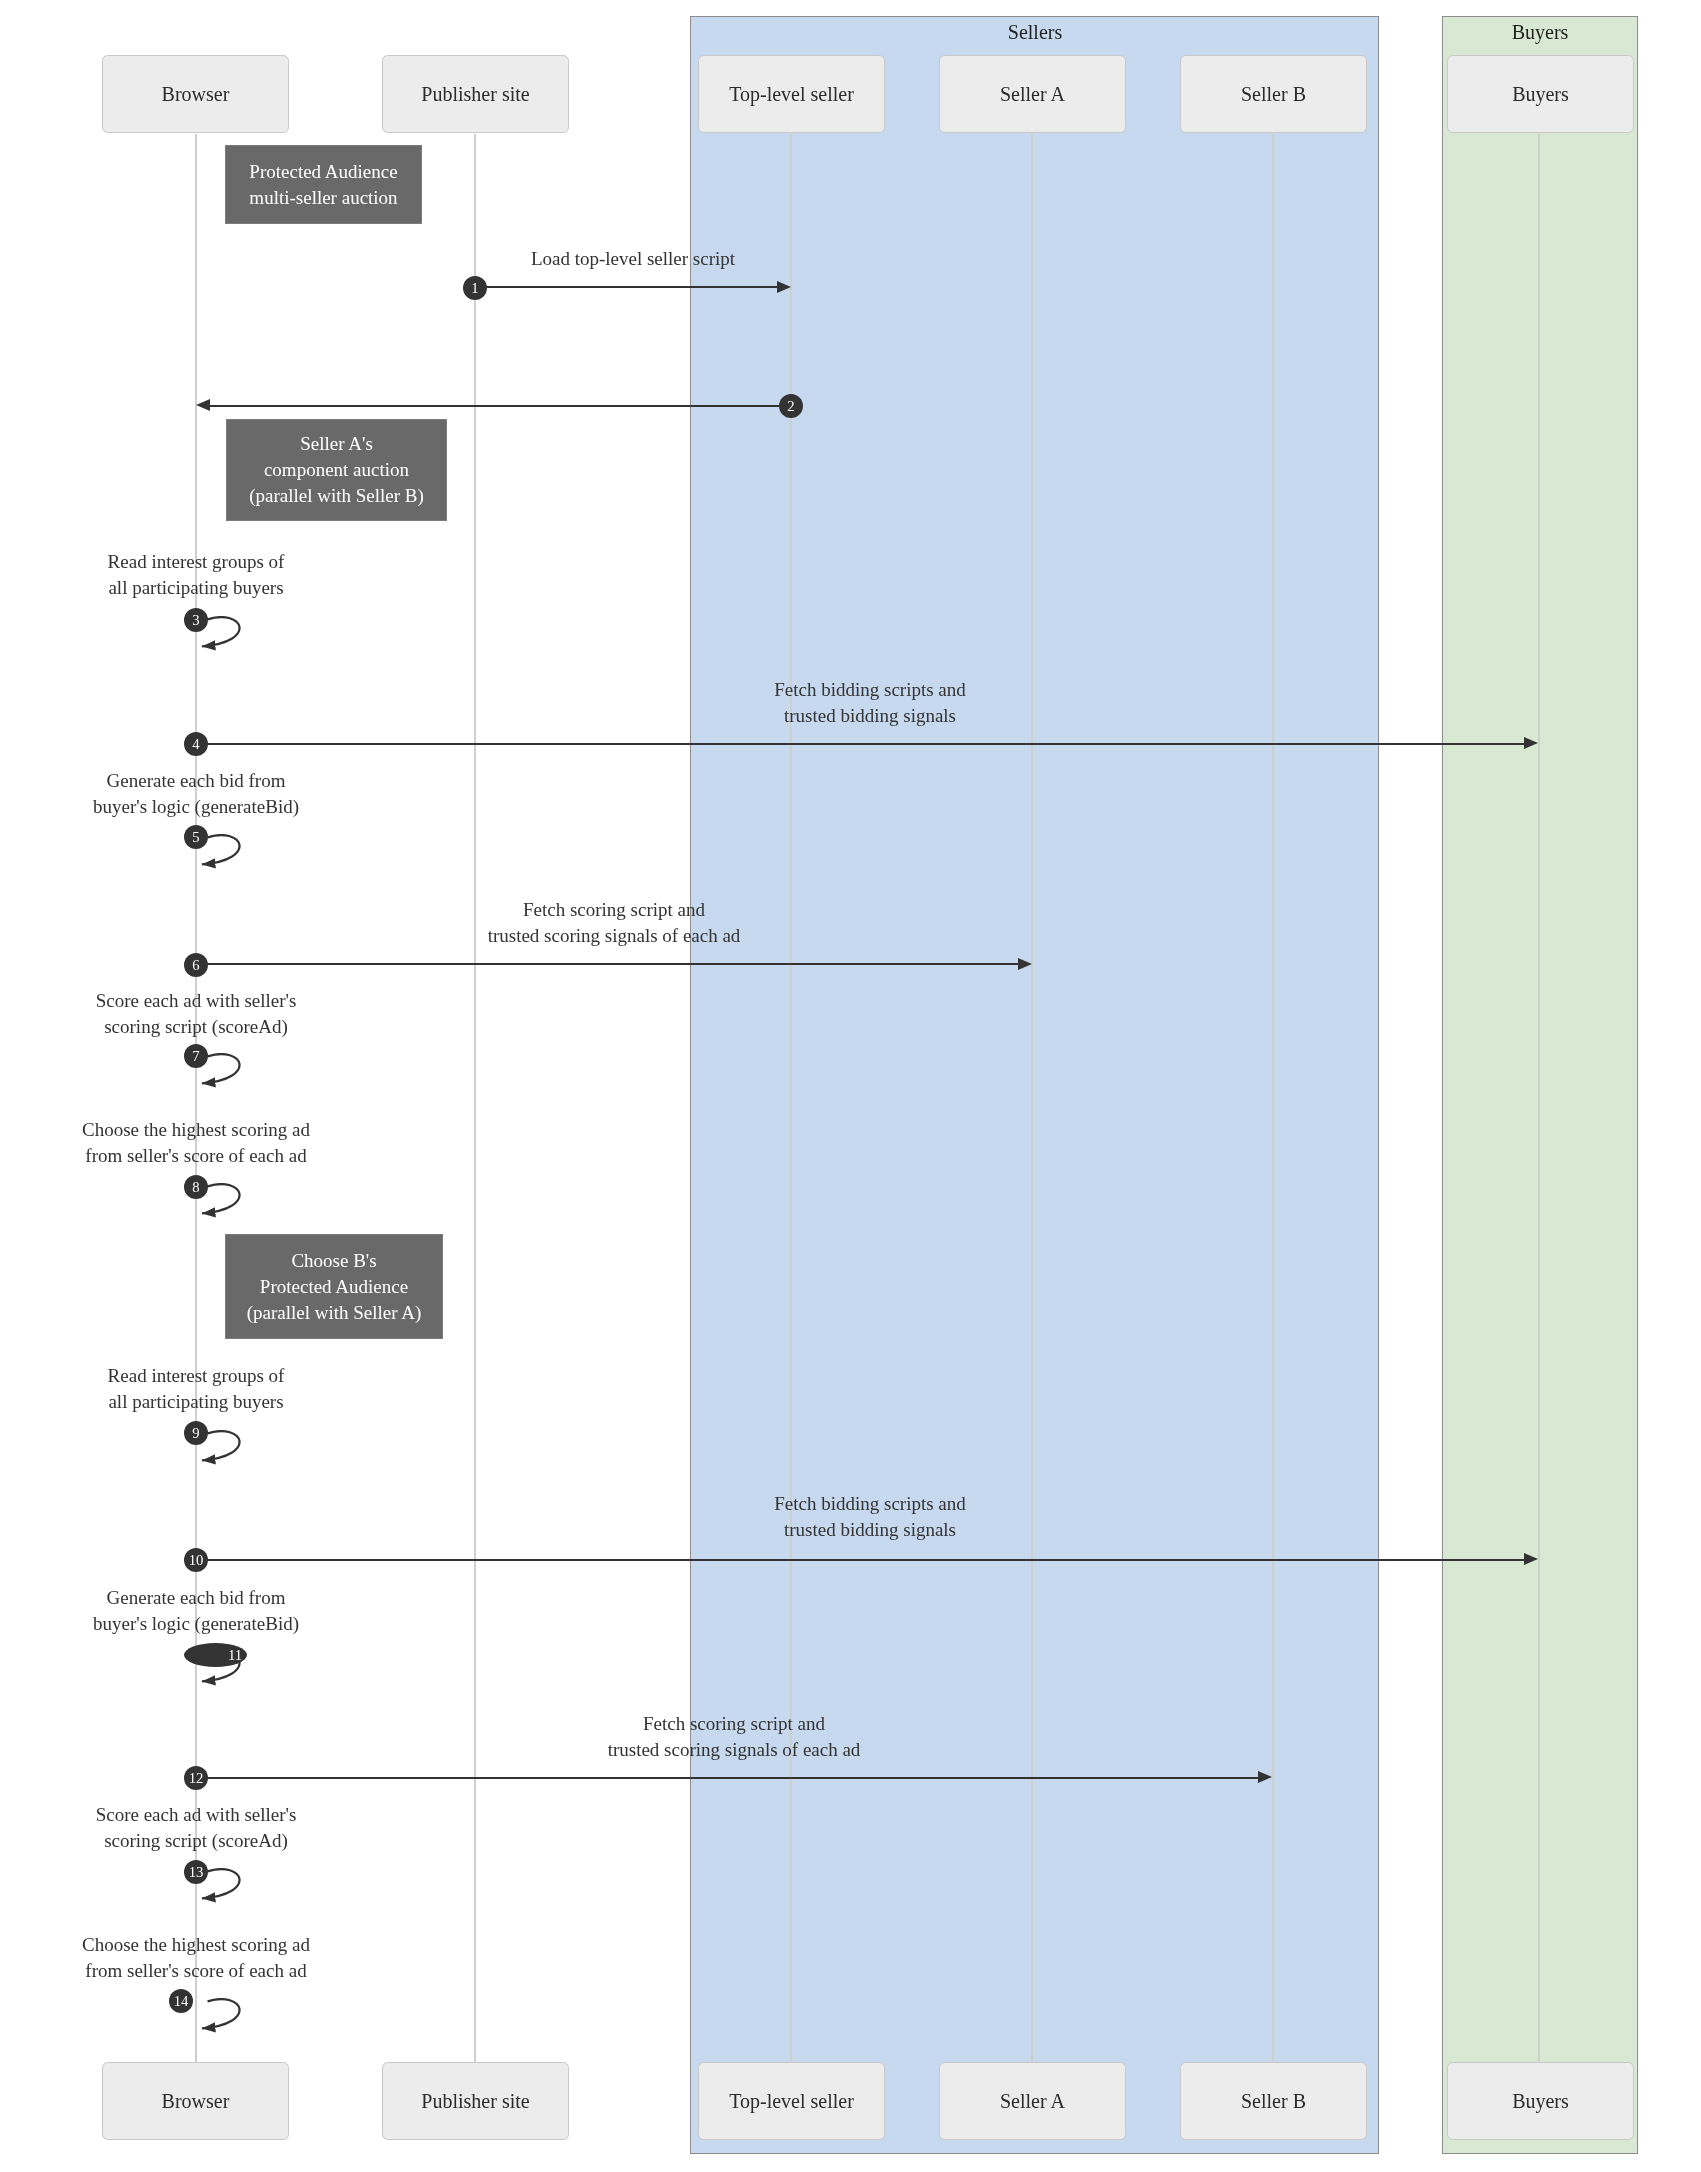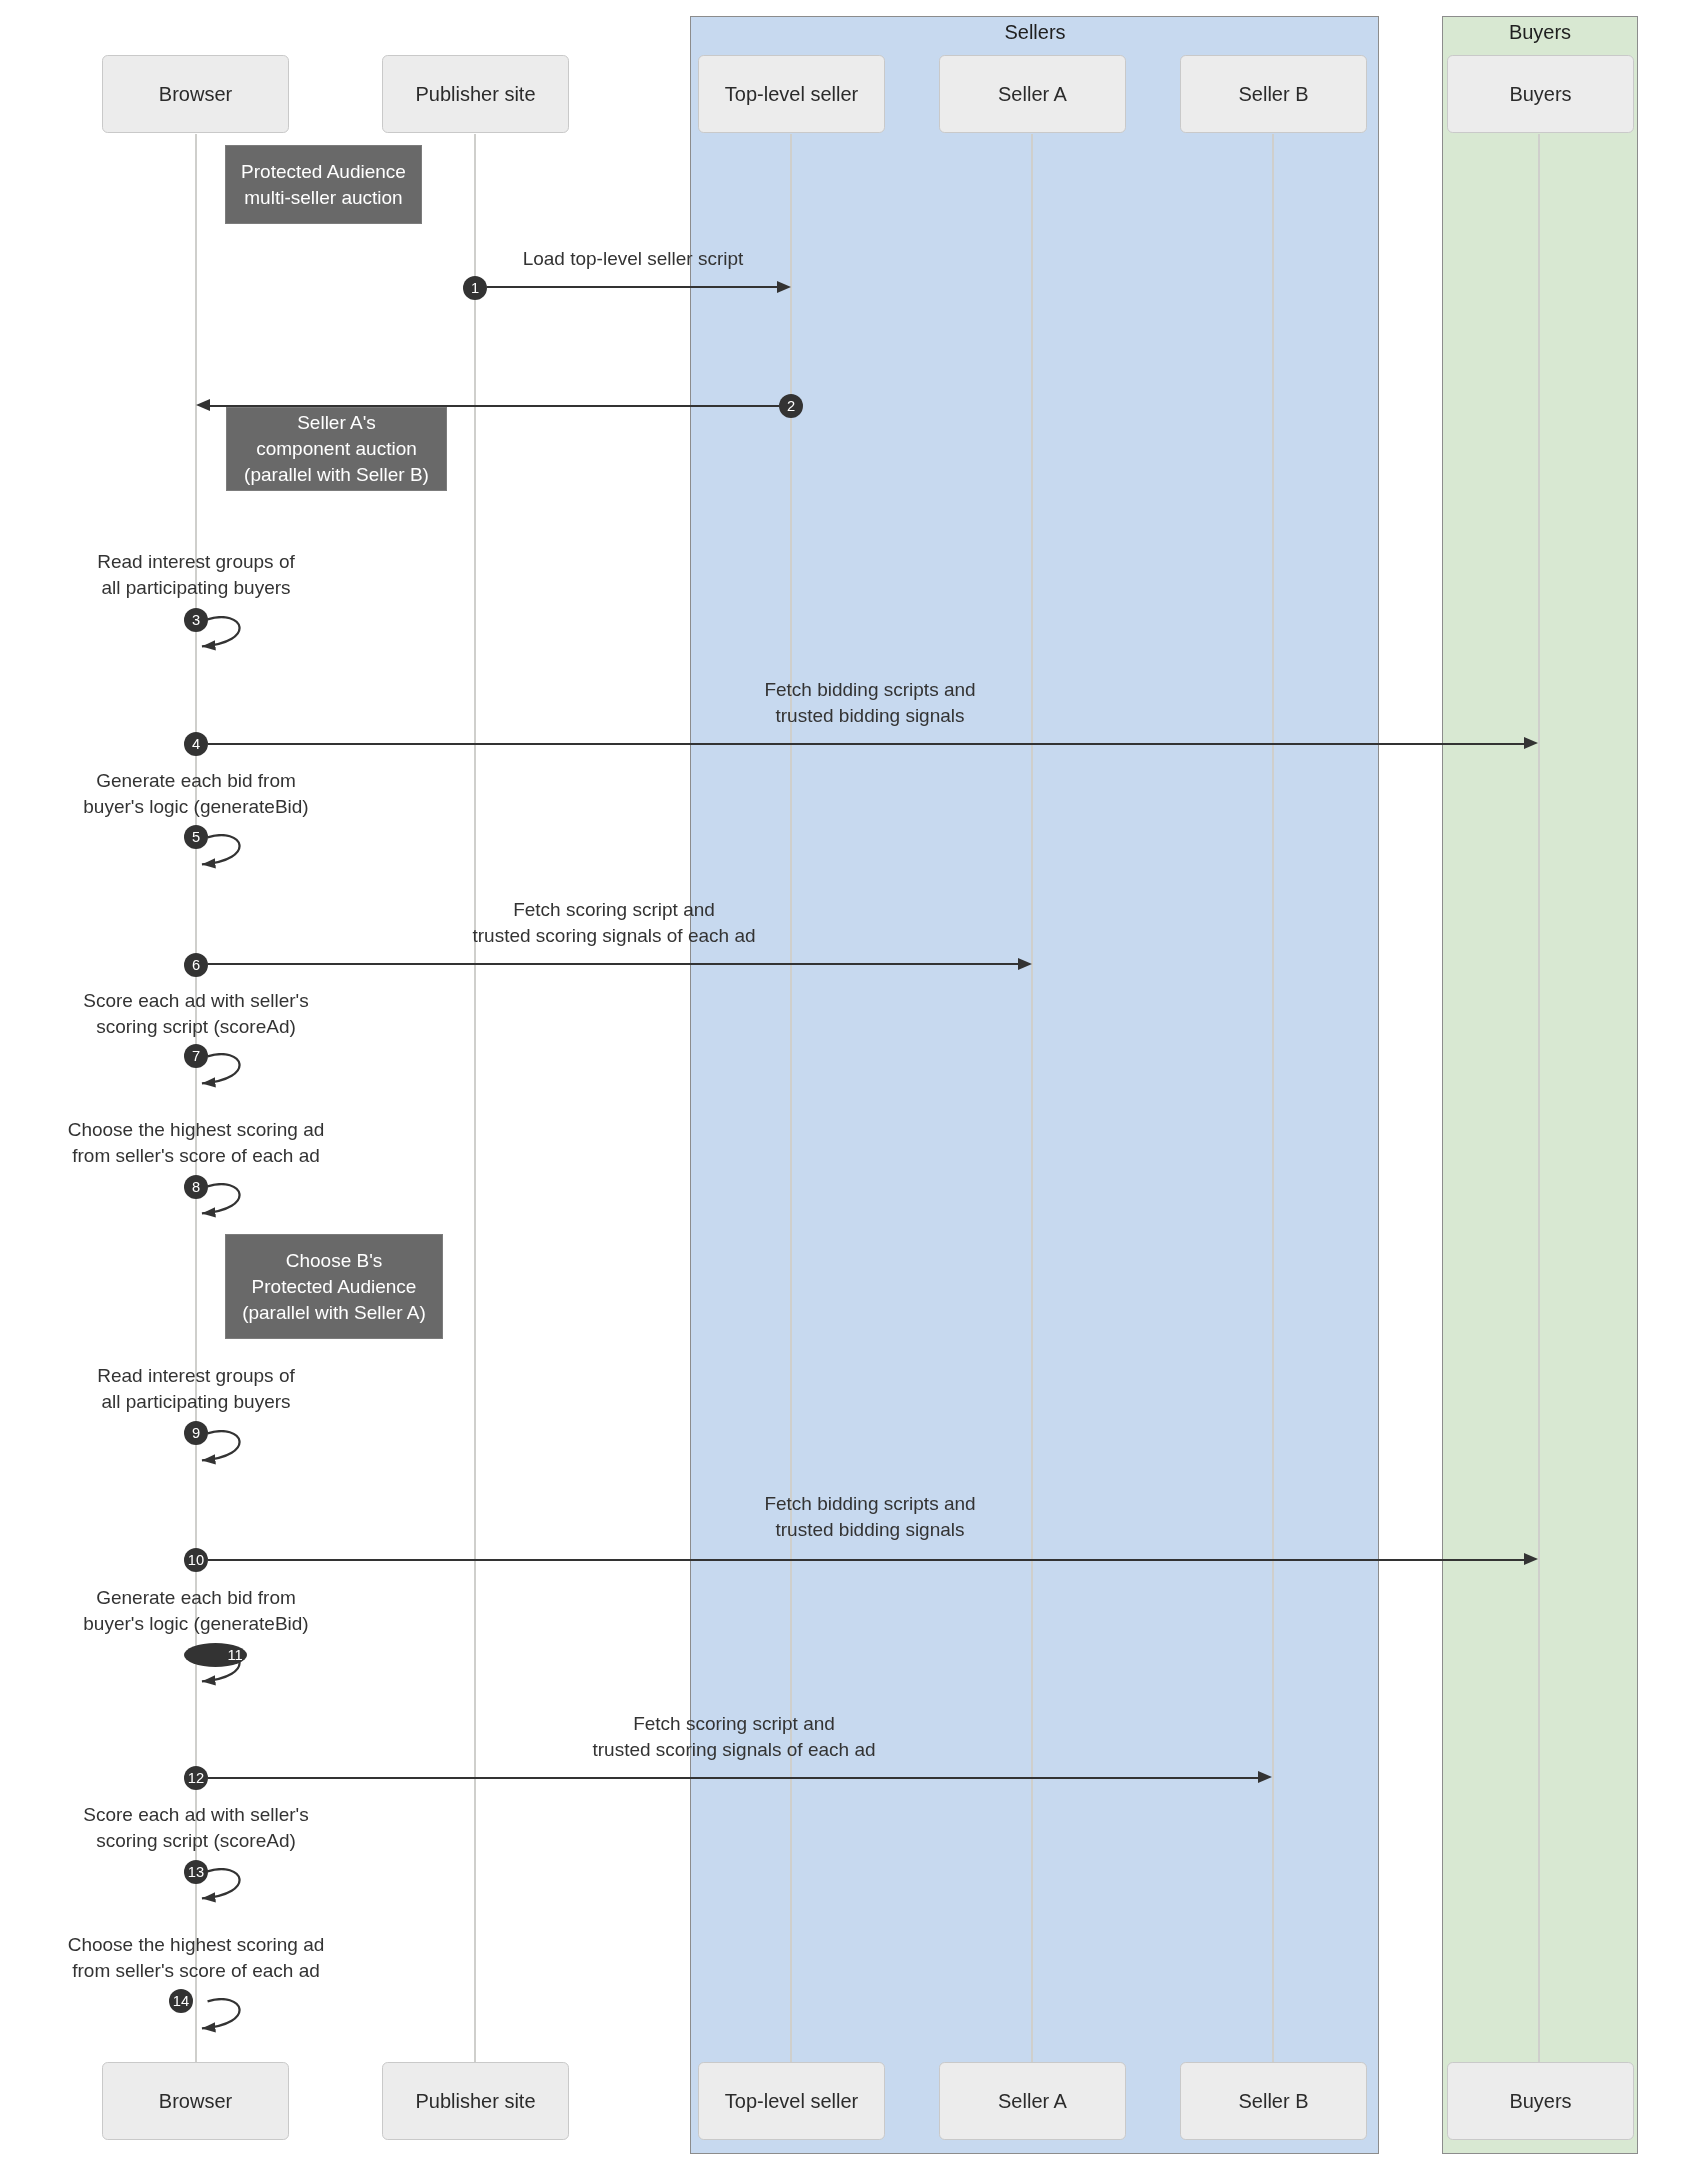--- a/index.html
+++ b/index.html
@@ -1,17 +1,17 @@
 <!DOCTYPE html>
 <html style="font-size:9px"><head>
 <meta charset="utf-8">
 <style>
   html,body{margin:0;padding:0;background:#ffffff;}
   .canvas{position:relative;width:1702px;height:2172px;background:#ffffff;
-          font-family:Liberation Sans, sans-serif;color:#333;overflow:hidden;}
+          font-family:Liberation Serif, serif;color:#333;overflow:hidden;}
   .grect{position:absolute;border:1.7px solid #8c8c8c;box-sizing:border-box;}
   .grect.sellers{background:#c7d9ef;}
   .grect.buyers{background:#d8e8d2;}
   .glabel{position:absolute;transform:translateX(-50%);font-size:20px;color:#1f1f1f;z-index:4;}
   .lifeline{position:absolute;width:2.3px;background:#cfcfcc;z-index:1;}
   .pbox{position:absolute;width:187px;height:78px;background:#ececec;border:1.1px solid #c9c9c9;
         border-radius:5.7px;box-sizing:border-box;display:flex;align-items:center;justify-content:center;
         font-size:20px;color:#2b2b2b;z-index:4;}
   .note{position:absolute;background:#696969;border:1.1px solid #7c7c7c;box-sizing:border-box;color:#ffffff;
         font-size:19px;line-height:26px;display:flex;flex-direction:column;align-items:center;
@@ -64,21 +64,21 @@
   <div class="pbox" style="left:382px;top:2062px;">Publisher site</div>
   <div class="pbox" style="left:698px;top:2062px;">Top-level seller</div>
   <div class="pbox" style="left:939px;top:2062px;">Seller A</div>
   <div class="pbox" style="left:1180px;top:2062px;">Seller B</div>
   <div class="pbox" style="left:1447px;top:2062px;">Buyers</div>
 
   <div class="note" style="left:225px;top:145px;width:197px;height:79px;">
     <div>Protected Audience</div>
     <div>multi-seller auction</div>
   </div>
-  <div class="note" style="left:226px;top:407px;width:221px;height:84px;">
+  <div class="note" style="left:226px;top:419px;width:221px;height:102px;">
     <div>Seller A's</div>
     <div>component auction</div>
     <div>(parallel with Seller B)</div>
   </div>
   <div class="note" style="left:225px;top:1234px;width:218px;height:105px;">
     <div>Choose B's</div>
     <div>Protected Audience</div>
     <div>(parallel with Seller A)</div>
   </div>
 

